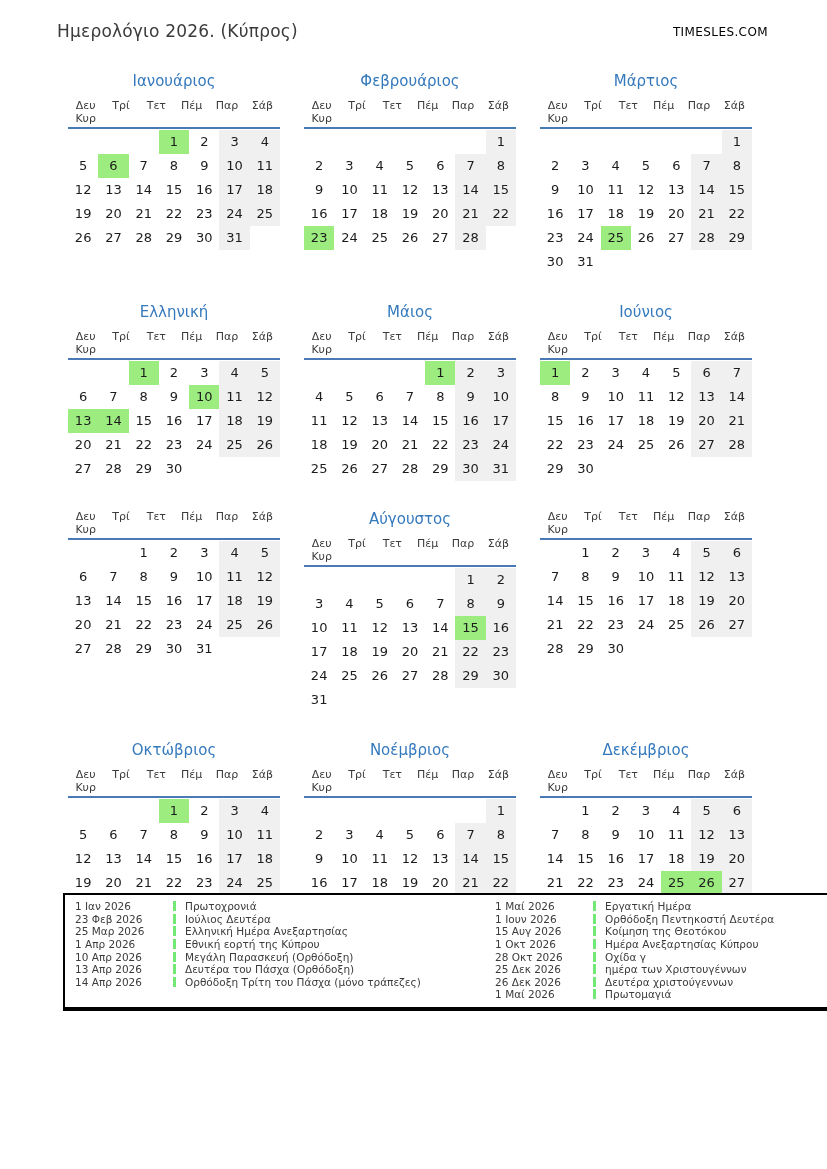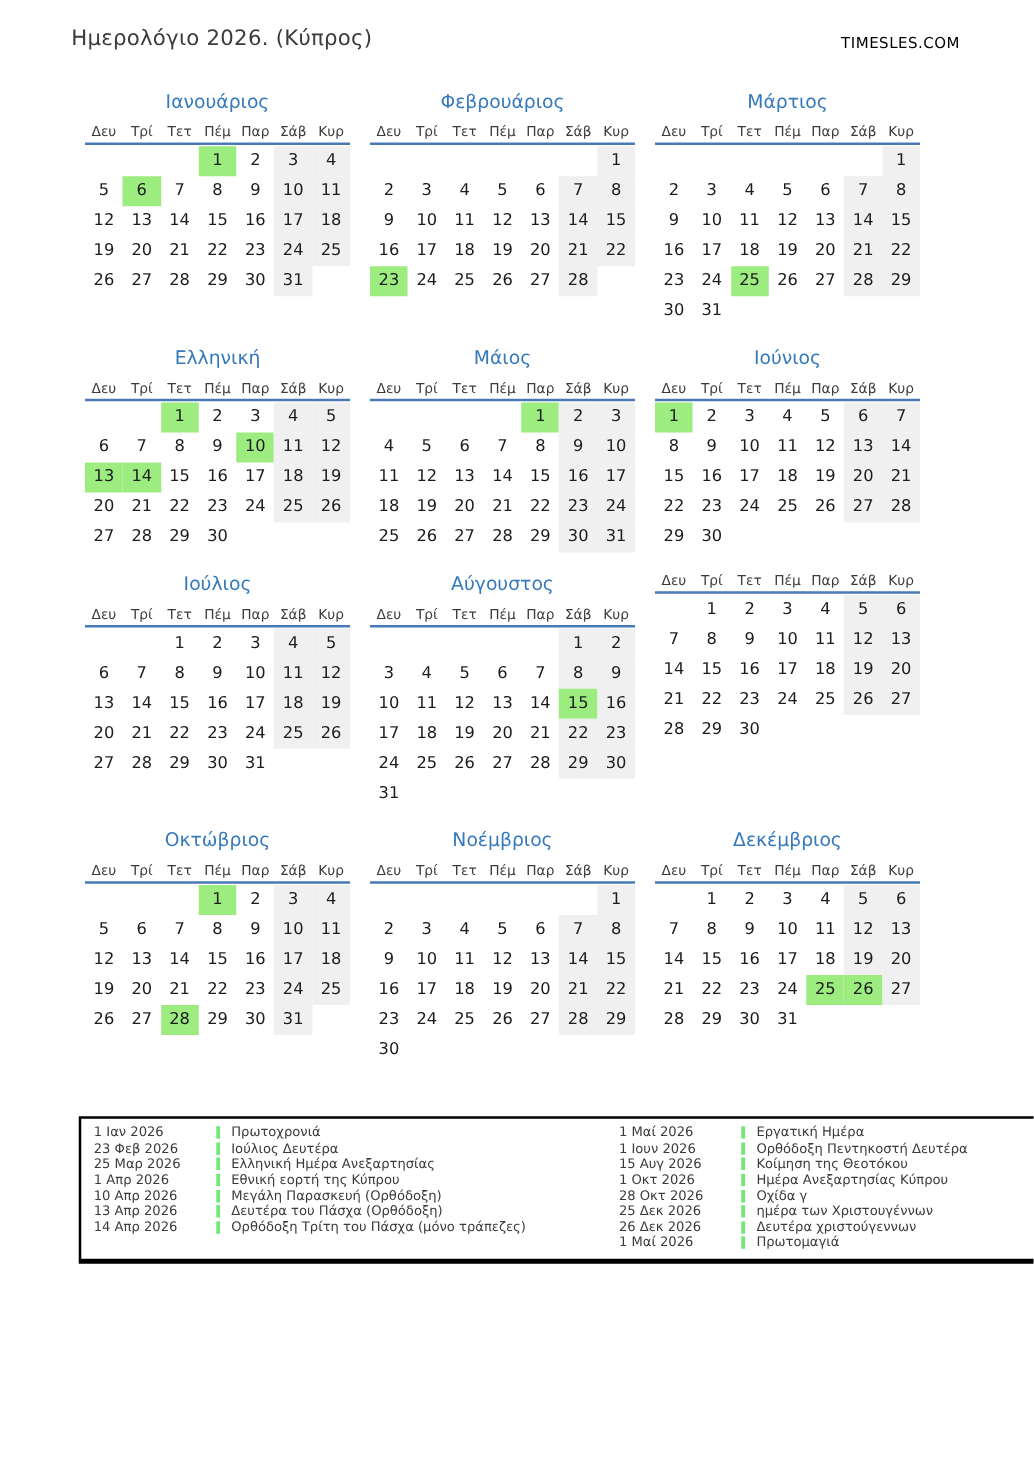--- a/index.html
+++ b/index.html
@@ -9,28 +9,28 @@
     --wegray:#f0f0f0;
     --bar:#72e876;
     --ink:#1c1c1c;
     --gray-ink:#3b3b3b;
   }
   *{margin:0;padding:0;box-sizing:border-box;}
   html,body{background:#fff;}
   body{font-family:"DejaVu Sans","Liberation Sans",sans-serif;}
   .page{position:relative;width:827px;height:1169px;background:#fff;overflow:hidden;}
 
-  .header{position:absolute;left:57px;top:14px;width:711px;display:flex;justify-content:space-between;align-items:flex-end;}
+  .header{position:absolute;left:57px;top:14px;width:711px;display:flex;justify-content:space-between;align-items:center;}
   .page-title{font-size:17px;font-weight:400;color:var(--gray-ink);margin-top:7px;letter-spacing:0.2px;}
   .brand{font-size:12px;font-weight:400;color:#000000;text-decoration:none;margin-top:9px;letter-spacing:0.4px;cursor:pointer;}
 
-  .months{position:absolute;left:68px;top:72px;width:684px;display:grid;grid-template-columns:repeat(3,212px);column-gap:24px;row-gap:29px;align-items:start;gap:16px;}
+  .months{position:absolute;left:68px;top:72px;width:684px;display:grid;grid-template-columns:repeat(3,212px);column-gap:24px;row-gap:29px;align-items:start;}
   .month{width:212px;}
   .month-title{text-align:center;color:var(--blue);font-size:15px;height:21px;margin-bottom:6px;}
-  .wd-row{display:grid;grid-template-columns:repeat(7,1fr);border-bottom:2px solid var(--line);padding-bottom:2px;}
+  .wd-row{display:grid;grid-template-columns:repeat(6,1fr);border-bottom:2px solid var(--line);padding-bottom:2px;}
   .wd{text-align:center;font-size:11px;color:var(--gray-ink);height:13px;line-height:13px;}
   .days{display:grid;grid-template-columns:repeat(7,1fr);padding-top:1px;}
   .day{height:24px;line-height:24px;text-align:center;font-size:13px;color:var(--ink);}
   .day.we{background:var(--wegray);}
   .day.hl{background:var(--hl);}
 
   .legend{position:absolute;left:63px;top:893px;width:800px;border:2px solid #000;border-bottom:4px solid #000;padding:5px 8px 6px 10px;display:grid;grid-template-columns:54% 46%;background:#fff;}
   .legend-col{display:flex;flex-direction:column;}
   .hrow{display:grid;grid-template-columns:98px 12px 1fr;align-items:center;height:12.6px;}
   .hdate,.hname{font-size:10.5px;color:var(--gray-ink);white-space:nowrap;line-height:12px;}
@@ -341,21 +341,20 @@
           <div class="day">29</div>
           <div class="day">30</div>
           <div class="day"></div>
           <div class="day"></div>
           <div class="day"></div>
           <div class="day"></div>
           <div class="day"></div>
         </div>
       </div>
       <div class="month">
-        <div class="month-title">Ιούλιος</div>
         <div class="wd-row">
           <div class="wd">Δευ</div>
           <div class="wd">Τρί</div>
           <div class="wd">Τετ</div>
           <div class="wd">Πέμ</div>
           <div class="wd">Παρ</div>
           <div class="wd">Σάβ</div>
           <div class="wd">Κυρ</div>
         </div>
         <div class="days">

